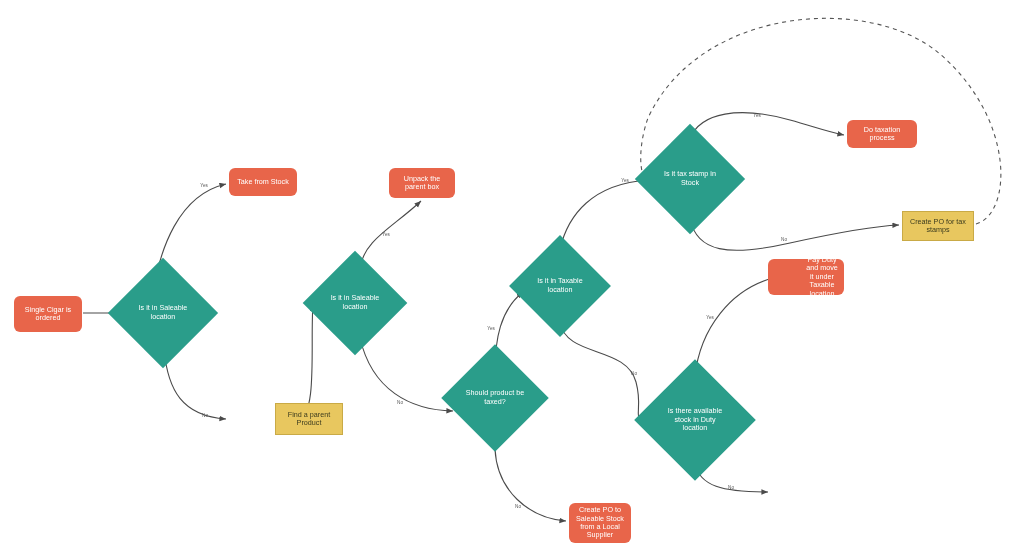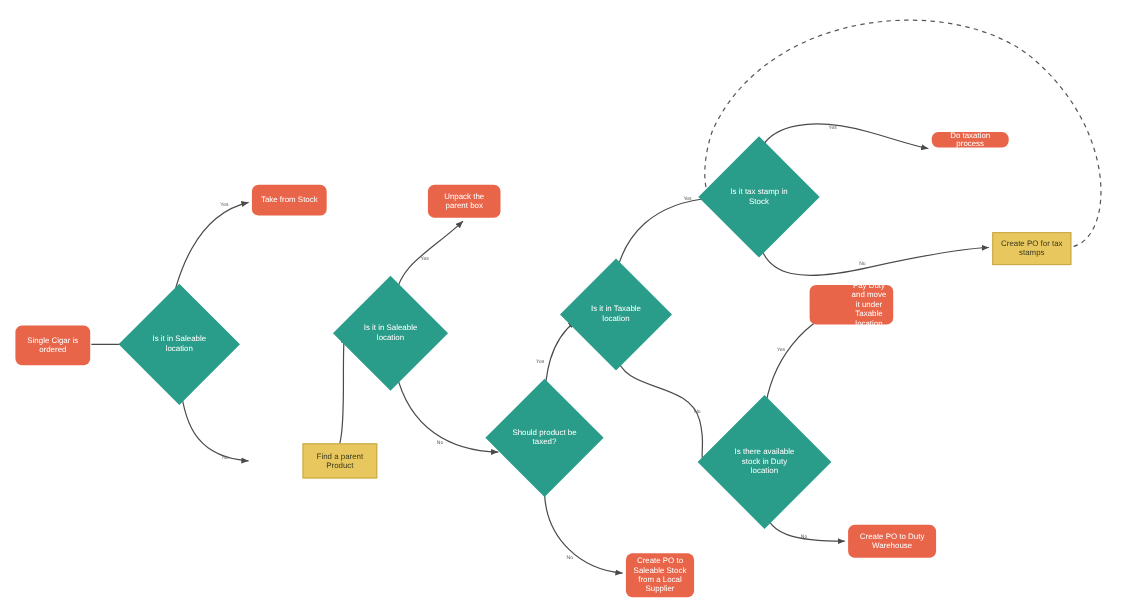--- a/index.html
+++ b/index.html
@@ -184,34 +184,31 @@
   <div class="node node-decision" style="left:524px; top:250px; width:72px; height:72px;">
     <span class="diamond-shape"></span>
     <span class="diamond-label">Is it in Taxable location</span>
   </div>
 
   <div class="node node-decision" style="left:651px; top:140px; width:78px; height:78px;">
     <span class="diamond-shape"></span>
     <span class="diamond-label">Is it tax stamp in Stock</span>
   </div>
 
-  <div class="node node-process" style="left:847px; top:120px; width:70px; height:14px;">
+  <div class="node node-process" style="left:847px; top:120px; width:70px; height:28px;">
     <span>Do taxation process</span>
   </div>
 
   <div class="node node-data" style="left:902px; top:211px; width:72px; height:30px;text-align:center;">
     <span>Create PO for tax stamps</span>
   </div>
 
   <div class="node node-decision" style="left:652px; top:377px; width:86px; height:86px;">
     <span class="diamond-shape"></span>
     <span class="diamond-label">Is there available stock in Duty location</span>
   </div>
 
-  <div class="node node-process" style="left:736px; top:259px; width:76px; height:36px;padding-left:36px;">
+  <div class="node node-process" style="left:768px; top:259px; width:76px; height:36px;padding-left:36px;">
     <span>Pay Duty and move it under Taxable location</span>
   </div>
 
-  <div class="node node-process" style="left:771px; top:477px; width:80px; height:30px;">
-    <span>Create PO to Duty Warehouse</span>
-  </div>
 
 </div>
 
 </body></html>

